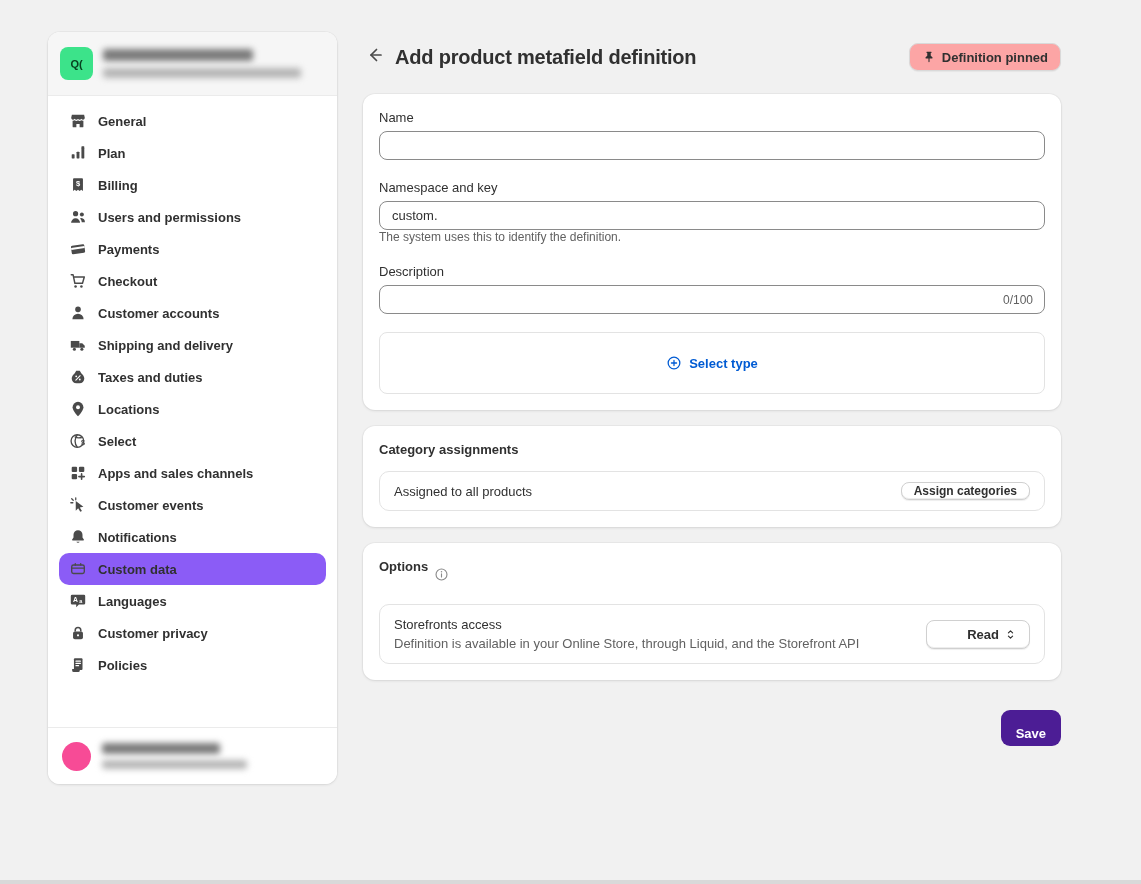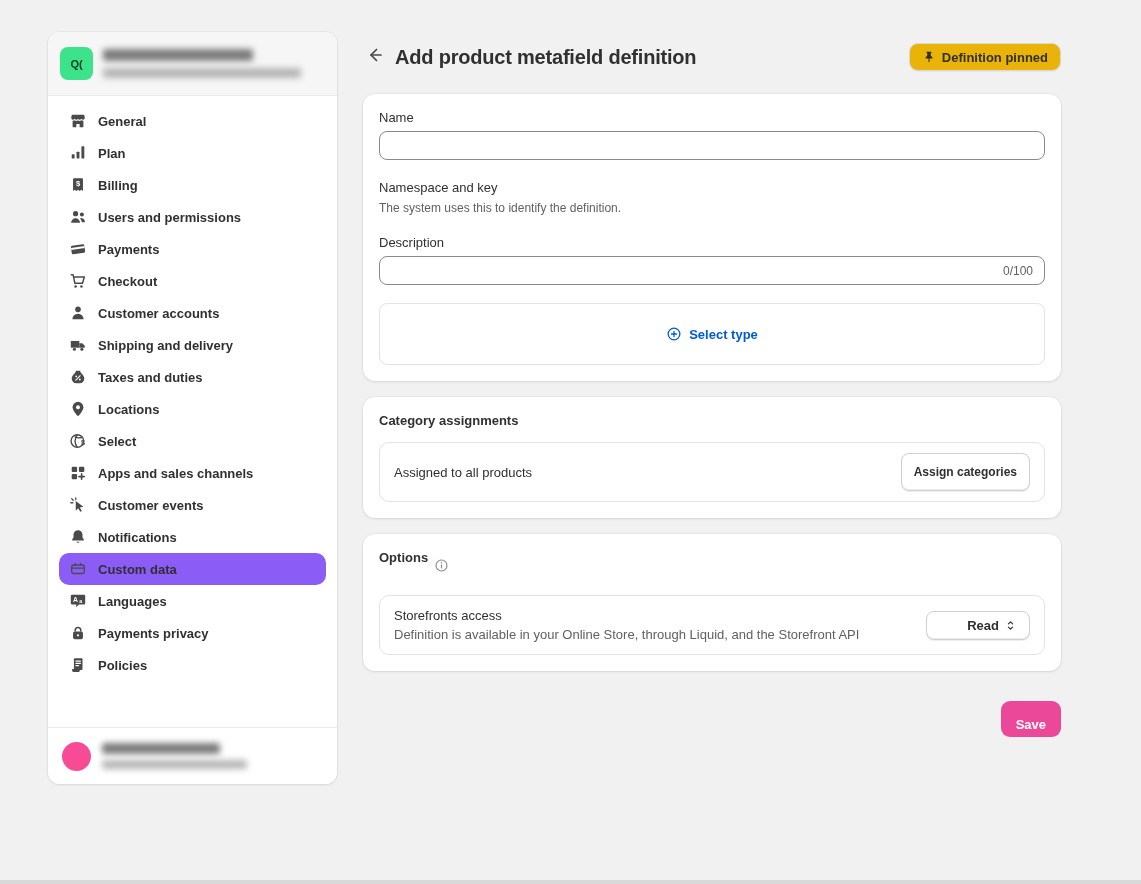--- a/index.html
+++ b/index.html
@@ -64,21 +64,21 @@
   
   .main { position:absolute; left:363px; top:42px; width:698px; }
   .main-header { display:flex; align-items:center; height:30px; margin-bottom:22px; }
   .back-btn {
     width:24px; height:24px; display:flex; align-items:center; justify-content:center;
     color:#4a4a4a; cursor:pointer; border-radius:6px;
   }
   .page-title { font-size:20px; font-weight:700; letter-spacing:-.2px; margin-left:8px; color:#303030; }
   .pinned-btn {
     margin-left:auto; display:flex; align-items:center; gap:6px;
-    background:#eab308; border:1px solid #d9d9d9; border-radius:9px;
+    background:#fca5a5; border:1px solid #d9d9d9; border-radius:9px;
     height:28px; padding:0 12px; font-size:13px; font-weight:550; color:#303030;
     box-shadow:0 1px 1px rgba(0,0,0,.05); cursor:pointer;
   }
   .pinned-btn svg { width:14px; height:14px; }
 
   .card {
     background:#fff; border-radius:12px;
     box-shadow:0 1px 3px rgba(0,0,0,.09), 0 0 0 1px rgba(0,0,0,.03);
     padding:16px; margin-bottom:16px;
   }
@@ -116,30 +116,30 @@
   .inner-row {
     border:1px solid #e3e3e3; border-radius:10px;
     display:flex; align-items:center; padding:10px 14px;
   }
   .inner-row.tall { padding:12px 14px; }
   .row-text { font-size:13px; color:#303030; }
   .row-title { font-size:13px; font-weight:450; color:#303030; margin-bottom:4px; }
   .row-desc { font-size:13px; color:#616161; }
   .secondary-btn {
     margin-left:auto; background:#fff; border:1px solid #d0d0d0; border-radius:8px;
-    height:38px; padding:0 12px; font-size:12px; font-weight:650; color:#303030;
+    height:18px; padding:0 12px; font-size:12px; font-weight:650; color:#303030;
     box-shadow:0 1px 1px rgba(0,0,0,.07), inset 0 -1px 0 rgba(0,0,0,.07);
     cursor:pointer; display:flex; align-items:center; gap:5px; white-space:nowrap;
     font-family:inherit;
   }
   .secondary-btn svg { width:13px; height:13px; }
 
   .save-row { display:flex; justify-content:flex-end; margin-top:30px; }
   .save-btn {
-    background:#ec4899; color:#fff; border:none; border-radius:9px;
+    background:#4c1d95; color:#fff; border:none; border-radius:9px;
     height:36px; padding:16px 15px; font-size:13px; font-weight:650;
     cursor:not-allowed; font-family:inherit;
   }
 </style>
 </head>
 <body>
 
 <div class="sidebar">
   <div class="store-header">
     <div class="store-avatar">Q(</div>
@@ -327,21 +327,21 @@
     </div>
 
     <div class="nav-item">
       <span class="nav-icon">
           <svg viewBox="0 0 20 20" fill="currentColor">
             <rect x="4.5" y="8.3" width="11" height="8.7" rx="2"></rect>
             <path d="M6.9 8.3V6.9a3.1 3.1 0 0 1 6.2 0v1.4" fill="none" stroke="currentColor" stroke-width="1.7"></path>
             <circle cx="10" cy="12.6" r="1.2" fill="#fff"></circle>
           </svg>
         </span>
-      <span class="nav-label">Payments privacy</span>
+      <span class="nav-label">Customer privacy</span>
     </div>
 
     <div class="nav-item">
       <span class="nav-icon">
           <svg viewBox="0 0 20 20" fill="currentColor">
             <rect x="5.5" y="2.5" width="9.5" height="13" rx="1"></rect>
             <path d="M7.7 5.7h5M7.7 8.2h5M7.7 10.7h3" stroke="#fff" stroke-width="1.2" stroke-linecap="round"></path>
             <path d="M3.5 14.5h8.5V16a1.8 1.8 0 0 1-1.8 1.8H5.3A1.8 1.8 0 0 1 3.5 16z"></path>
           </svg>
         </span>
@@ -381,20 +381,21 @@
   </div>
 
   <div class="card">
     <div class="field-group">
       <div class="field-label">Name</div>
       <input class="text-input" type="text" value="" style="">
     </div>
 
     <div class="field-group" style="margin-bottom:20px;">
       <div class="field-label">Namespace and key</div>
+      <input class="text-input" type="text" value="custom." style="">
       <div class="helper-text">The system uses this to identify the definition.</div>
     </div>
 
     <div class="field-group" style="margin-bottom:18px;">
       <div class="field-label">Description</div>
       <div class="input-wrap">
         <input class="text-input" type="text" value="" style="">
         <span class="char-counter">0/100</span>
       </div>
     </div>

